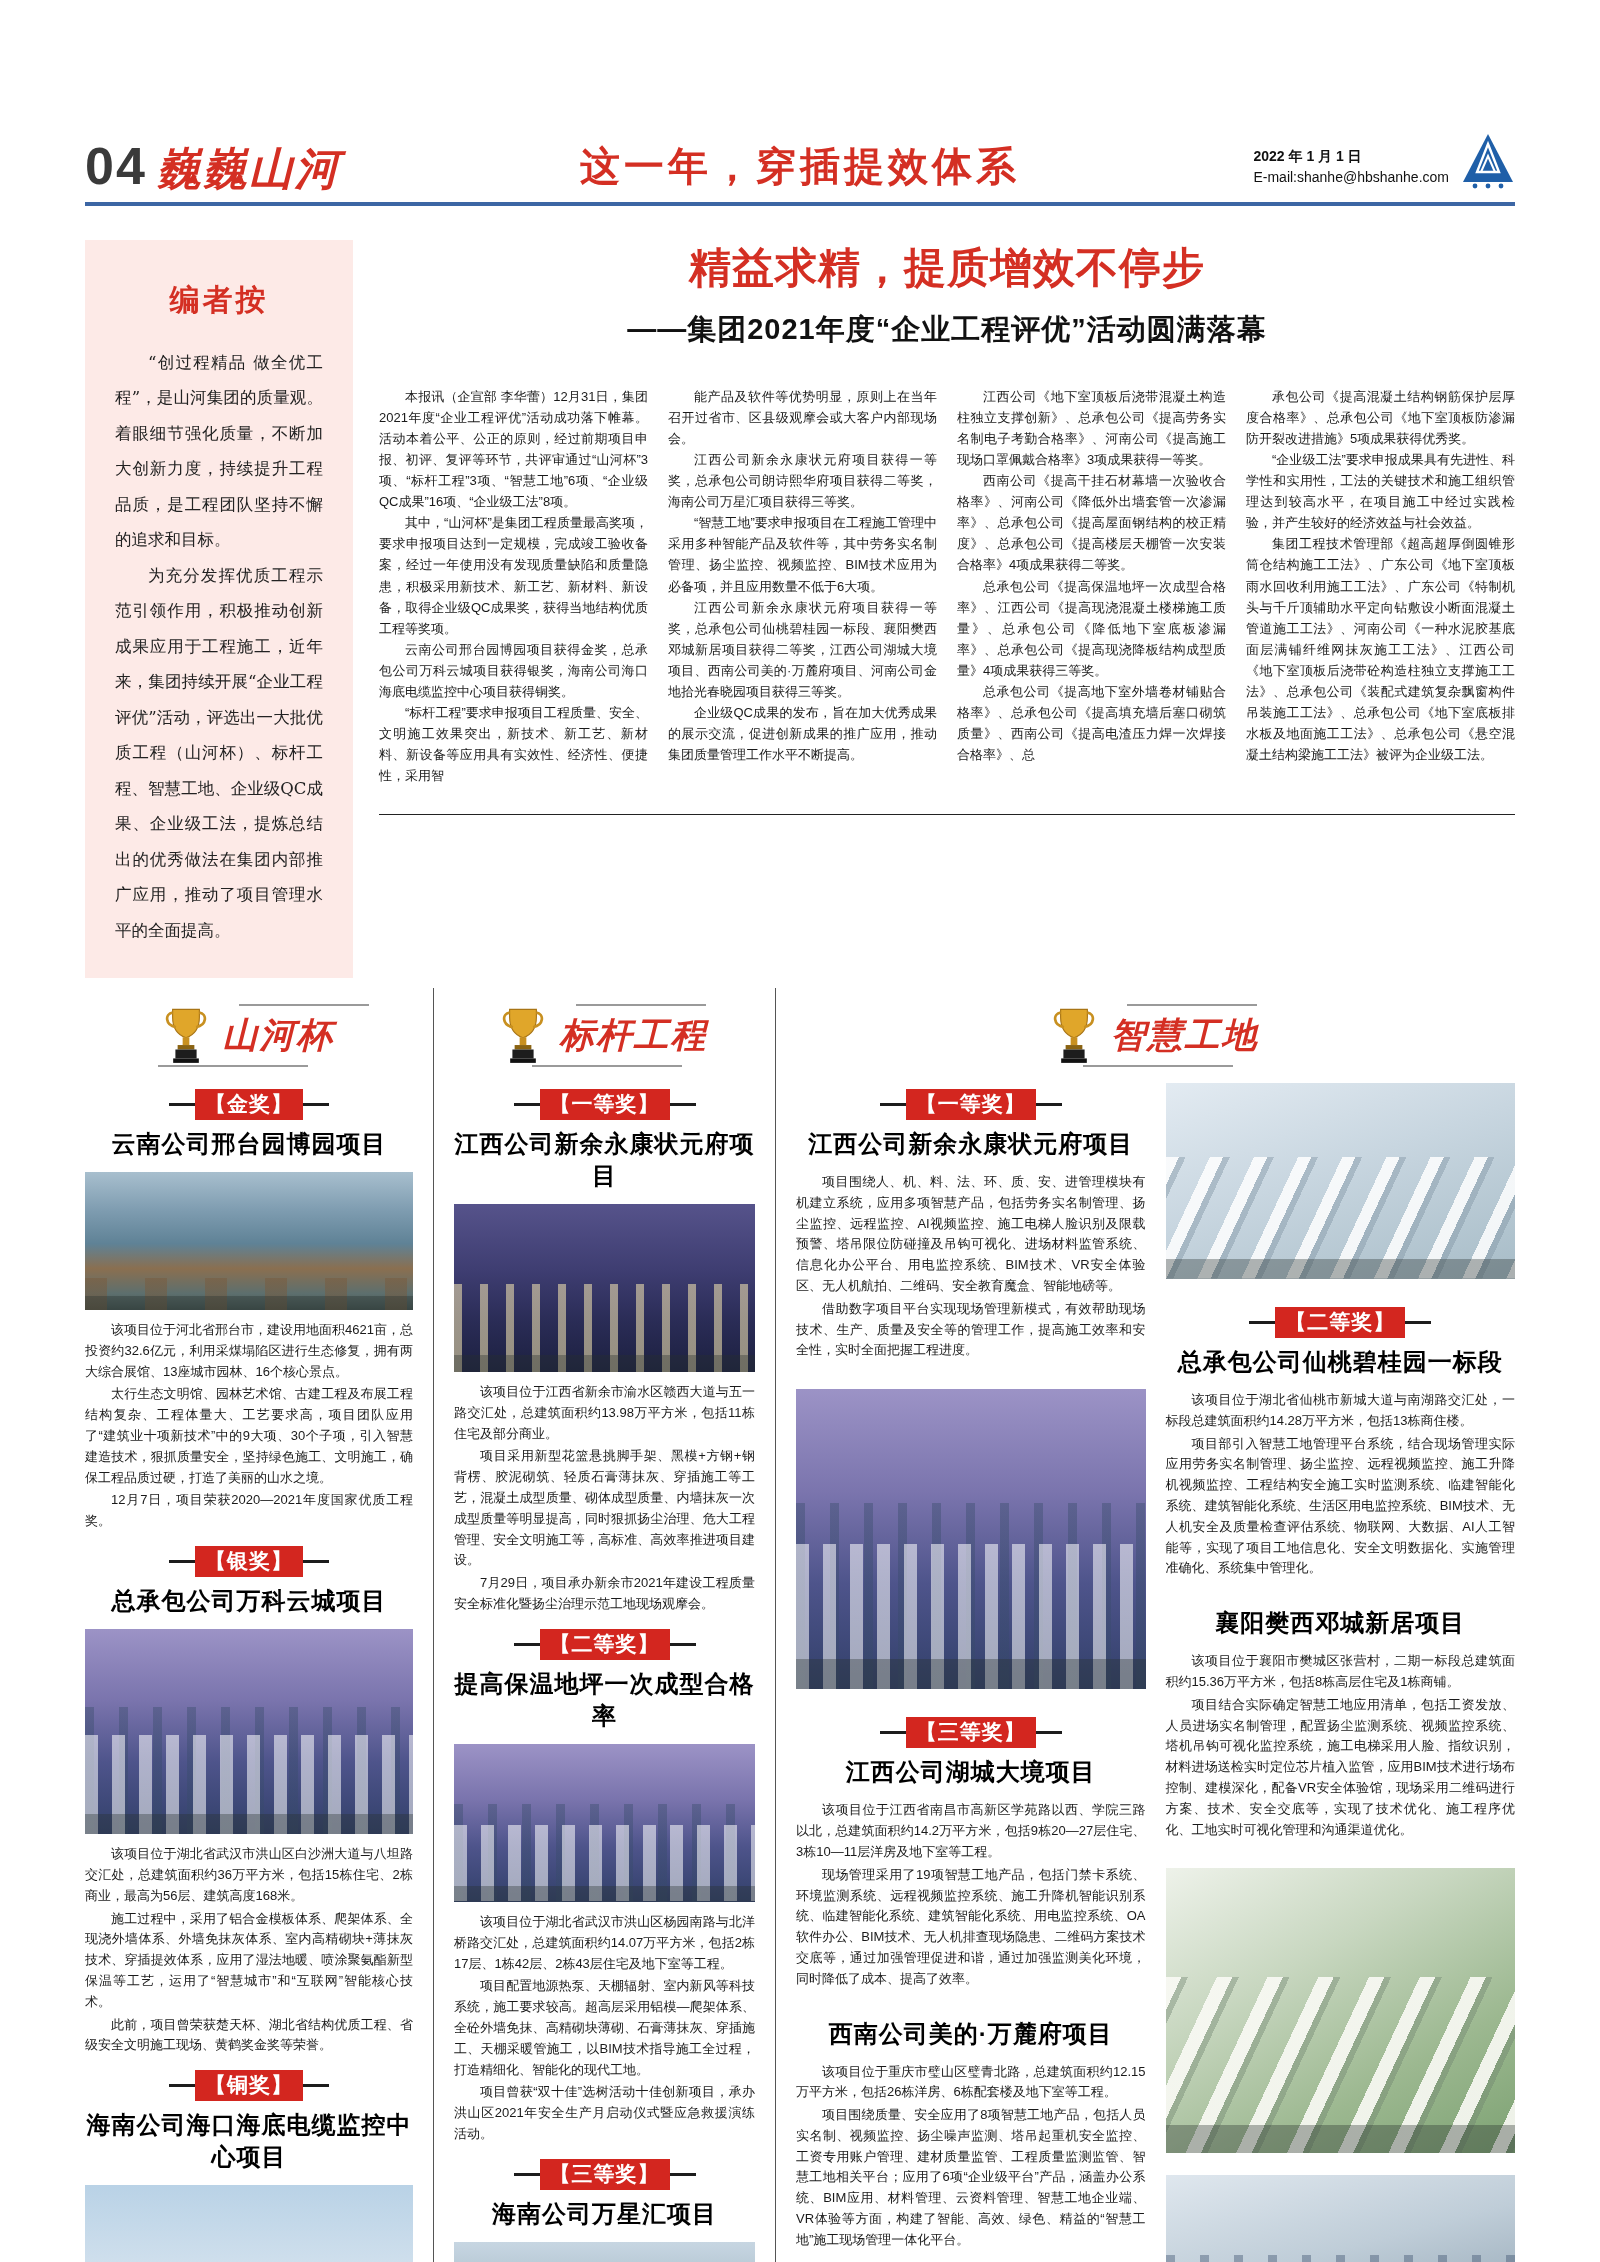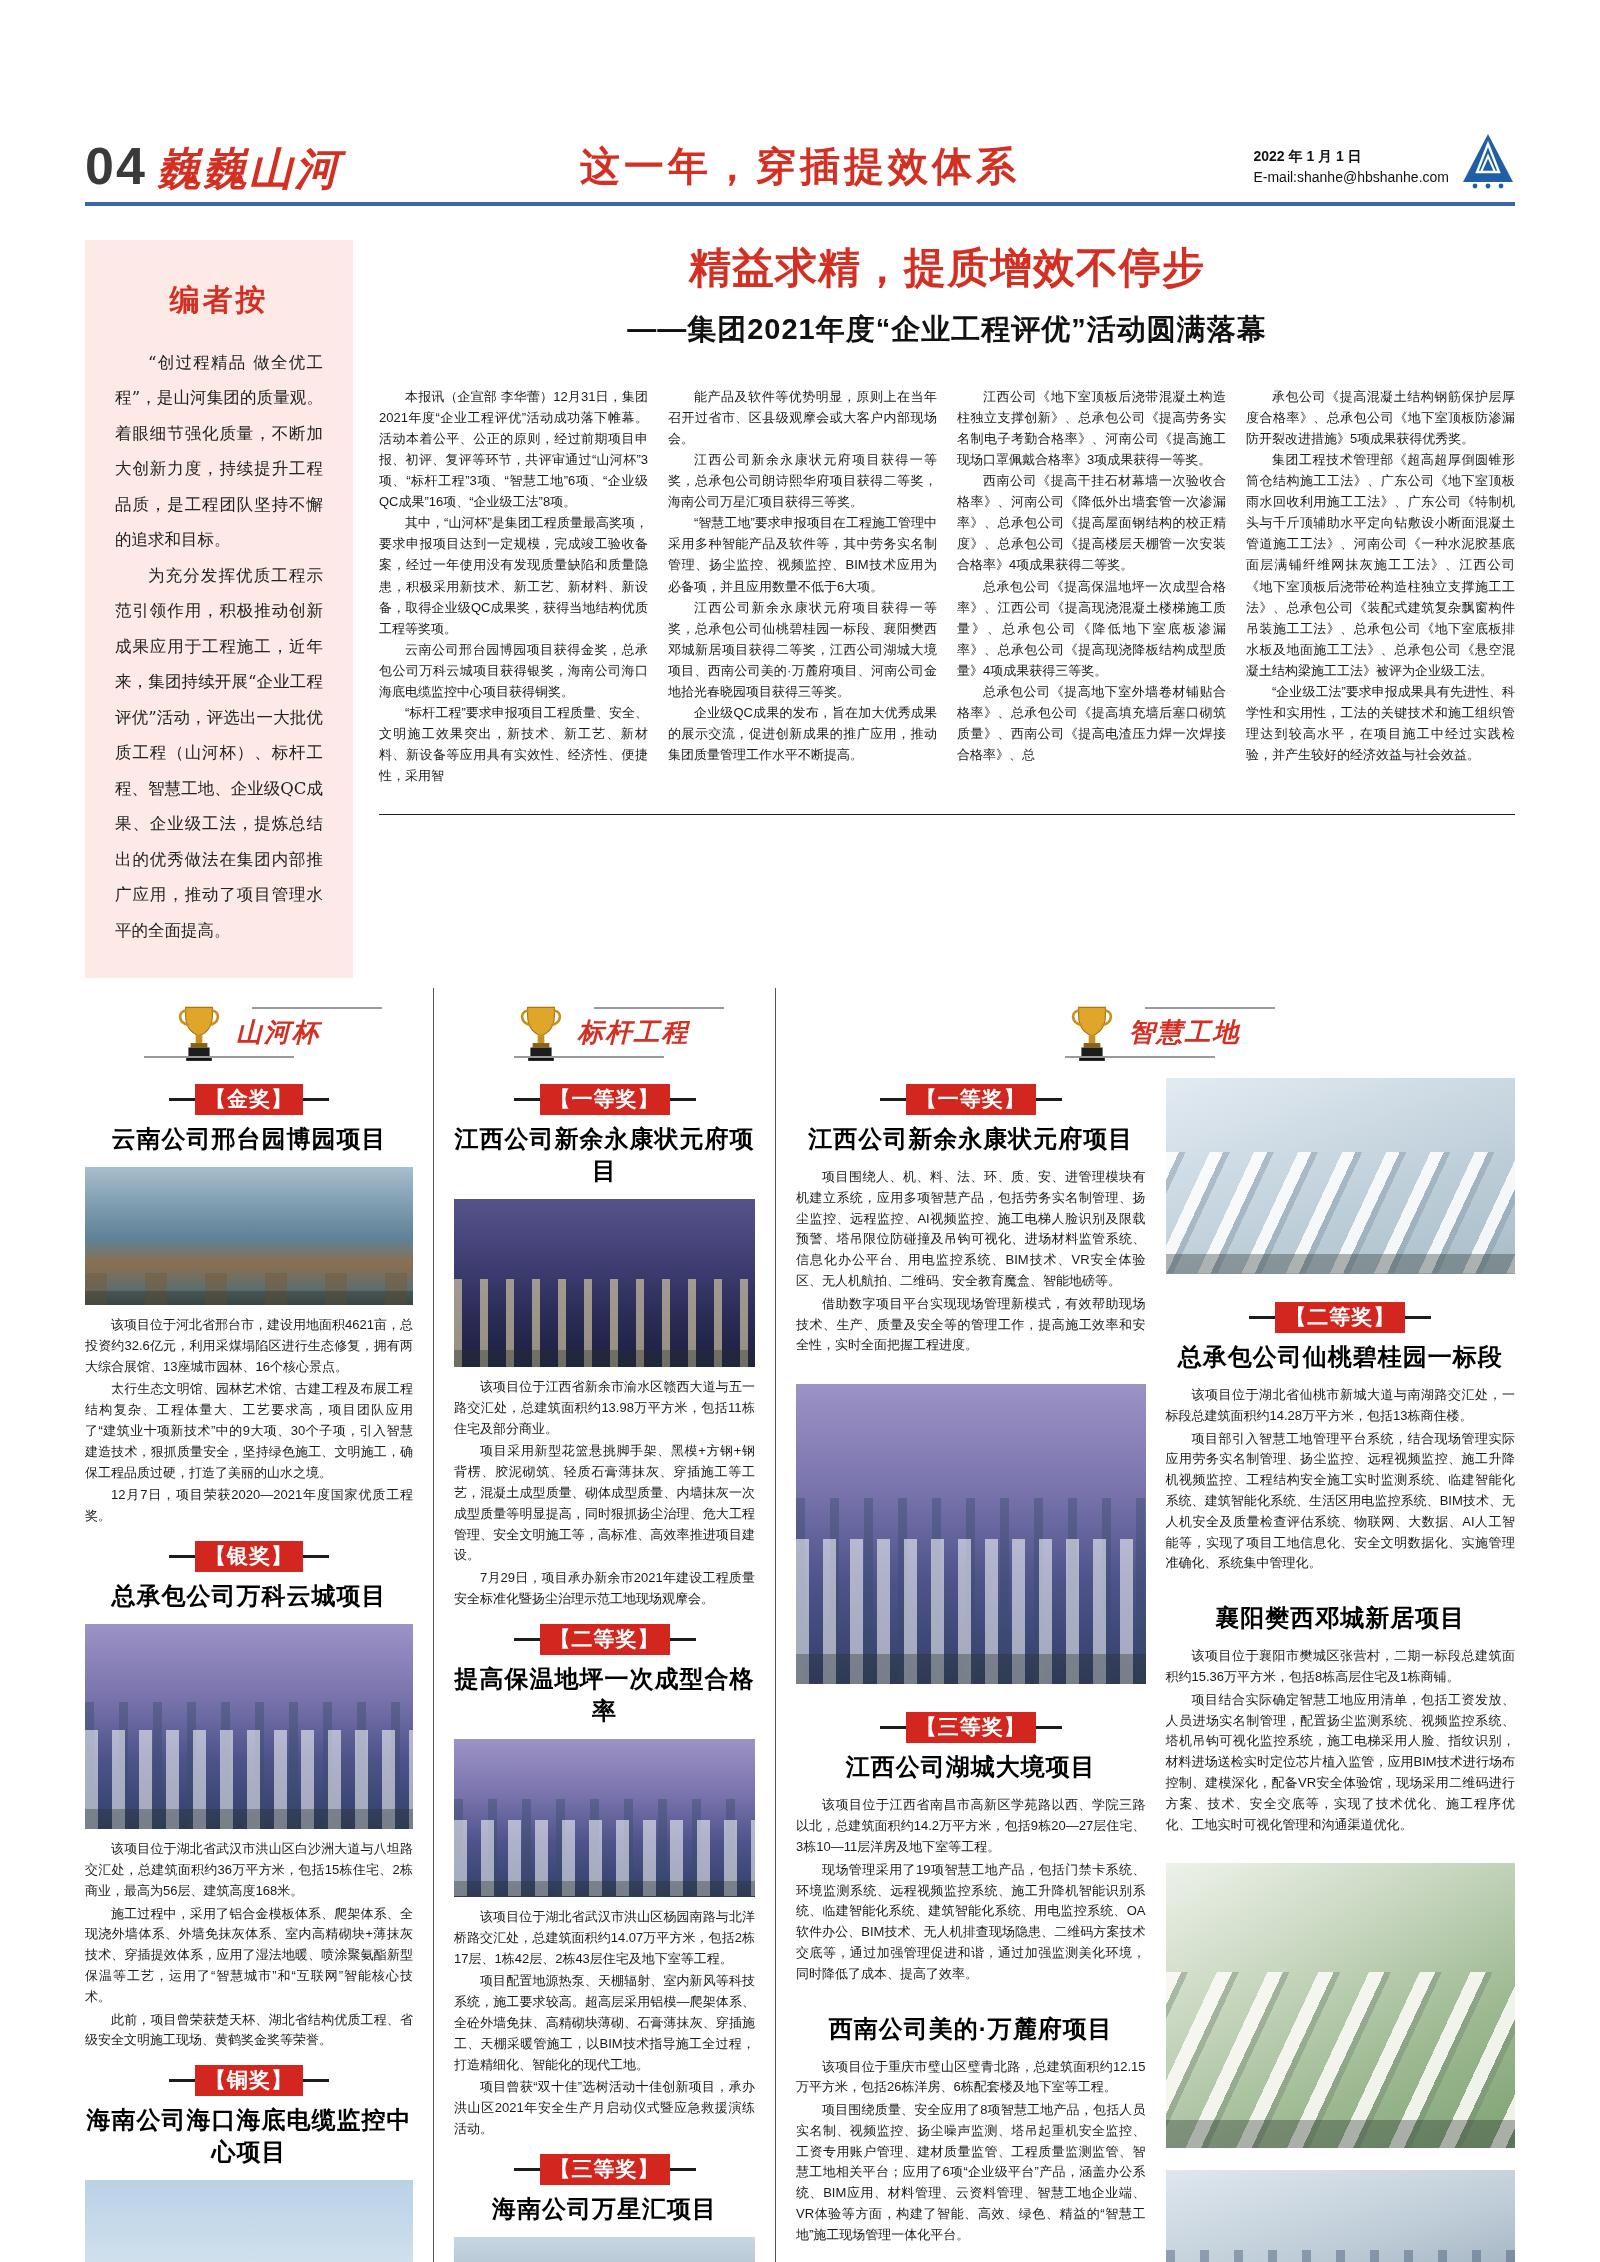--- a/index.html
+++ b/index.html
@@ -29,21 +29,21 @@
   .lead-cols { display:grid; grid-template-columns:repeat(4,1fr); column-gap:20px; margin-top:36px; border-bottom:1px solid #222; padding-bottom:28px; }
   .lead-cols p { font-size:13px; line-height:1.62; text-align:justify; text-indent:2em; margin:0; }
   
   .sections { display:grid; grid-template-columns:348px 342px 1fr; margin-top:10px; }
   .sec { padding:0 20px; min-width:0; }
   .sec:first-child { padding-left:0; }
   .sec:last-child { padding-right:0; }
   .sec + .sec { border-left:1px solid #555; }
   .sec-head { display:flex; align-items:center; justify-content:center; gap:12px; padding:16px 0 10px; }
   .trophy { width:46px; height:58px; flex-shrink:0; }
-  .sec-name { position:relative; color:#d42f23; font-size:26px; font-weight:900; font-style:italic; letter-spacing:2px; padding:8px 2px; }
+  .sec-name { position:relative; color:#d42f23; font-size:35px; font-weight:900; font-style:italic; letter-spacing:2px; padding:8px 2px; }
   .sec-name::before { content:""; position:absolute; top:0; left:18px; width:130px; border-top:2px solid #9a9a9a; }
   .sec-name::after { content:""; position:absolute; bottom:0; right:28px; width:150px; border-bottom:2px solid #9a9a9a; }
   .badge-row { display:flex; align-items:center; justify-content:center; gap:0; margin:12px 0 8px; }
   .tick { width:26px; height:0; border-top:3px solid #1c1c1c; }
   .badge { background:#d3261f; color:#fff; font-size:21px; font-weight:900; padding:3px 10px 5px; letter-spacing:1px; line-height:1.1; }
   .ptitle { margin:6px 0 12px; text-align:center; font-size:24px; font-weight:900; letter-spacing:1px; color:#000; }
   .ptext { font-size:13px; line-height:1.6; text-align:justify; text-indent:2em; margin:0 0 2px; }
   .item { margin-bottom:14px; }
   
   .photo { position:relative; width:100%; overflow:hidden; margin:6px 0 10px; }
@@ -129,22 +129,22 @@
           <p>企业级QC成果的发布，旨在加大优秀成果的展示交流，促进创新成果的推广应用，推动集团质量管理工作水平不断提高。</p>
         </div>
         <div class="lcol">
           <p>江西公司《地下室顶板后浇带混凝土构造柱独立支撑创新》、总承包公司《提高劳务实名制电子考勤合格率》、河南公司《提高施工现场口罩佩戴合格率》3项成果获得一等奖。</p>
           <p>西南公司《提高干挂石材幕墙一次验收合格率》、河南公司《降低外出墙套管一次渗漏率》、总承包公司《提高屋面钢结构的校正精度》、总承包公司《提高楼层天棚管一次安装合格率》4项成果获得二等奖。</p>
           <p>总承包公司《提高保温地坪一次成型合格率》、江西公司《提高现浇混凝土楼梯施工质量》、总承包公司《降低地下室底板渗漏率》、总承包公司《提高现浇降板结构成型质量》4项成果获得三等奖。</p>
           <p>总承包公司《提高地下室外墙卷材铺贴合格率》、总承包公司《提高填充墙后塞口砌筑质量》、西南公司《提高电渣压力焊一次焊接合格率》、总</p>
         </div>
         <div class="lcol">
           <p>承包公司《提高混凝土结构钢筋保护层厚度合格率》、总承包公司《地下室顶板防渗漏防开裂改进措施》5项成果获得优秀奖。</p>
+          <p>“企业级工法”要求申报成果具有先进性、科学性和实用性，工法的关键技术和施工组织管理达到较高水平，在项目施工中经过实践检验，并产生较好的经济效益与社会效益。</p>
           <p>集团工程技术管理部《超高超厚倒圆锥形筒仓结构施工工法》、广东公司《地下室顶板雨水回收利用施工工法》、广东公司《特制机头与千斤顶辅助水平定向钻敷设小断面混凝土管道施工工法》、河南公司《一种水泥胶基底面层满铺纤维网抹灰施工工法》、江西公司《地下室顶板后浇带砼构造柱独立支撑施工工法》、总承包公司《装配式建筑复杂飘窗构件吊装施工工法》、总承包公司《地下室底板排水板及地面施工工法》、总承包公司《悬空混凝土结构梁施工工法》被评为企业级工法。</p>
-          <p>“企业级工法”要求申报成果具有先进性、科学性和实用性，工法的关键技术和施工组织管理达到较高水平，在项目施工中经过实践检验，并产生较好的经济效益与社会效益。</p>
         </div>
       </div>
     </div>
   </div>
 
   <div class="sections">
 
     <section class="sec">
       <div class="sec-head">
         <svg class="trophy" viewBox="0 0 40 52">

